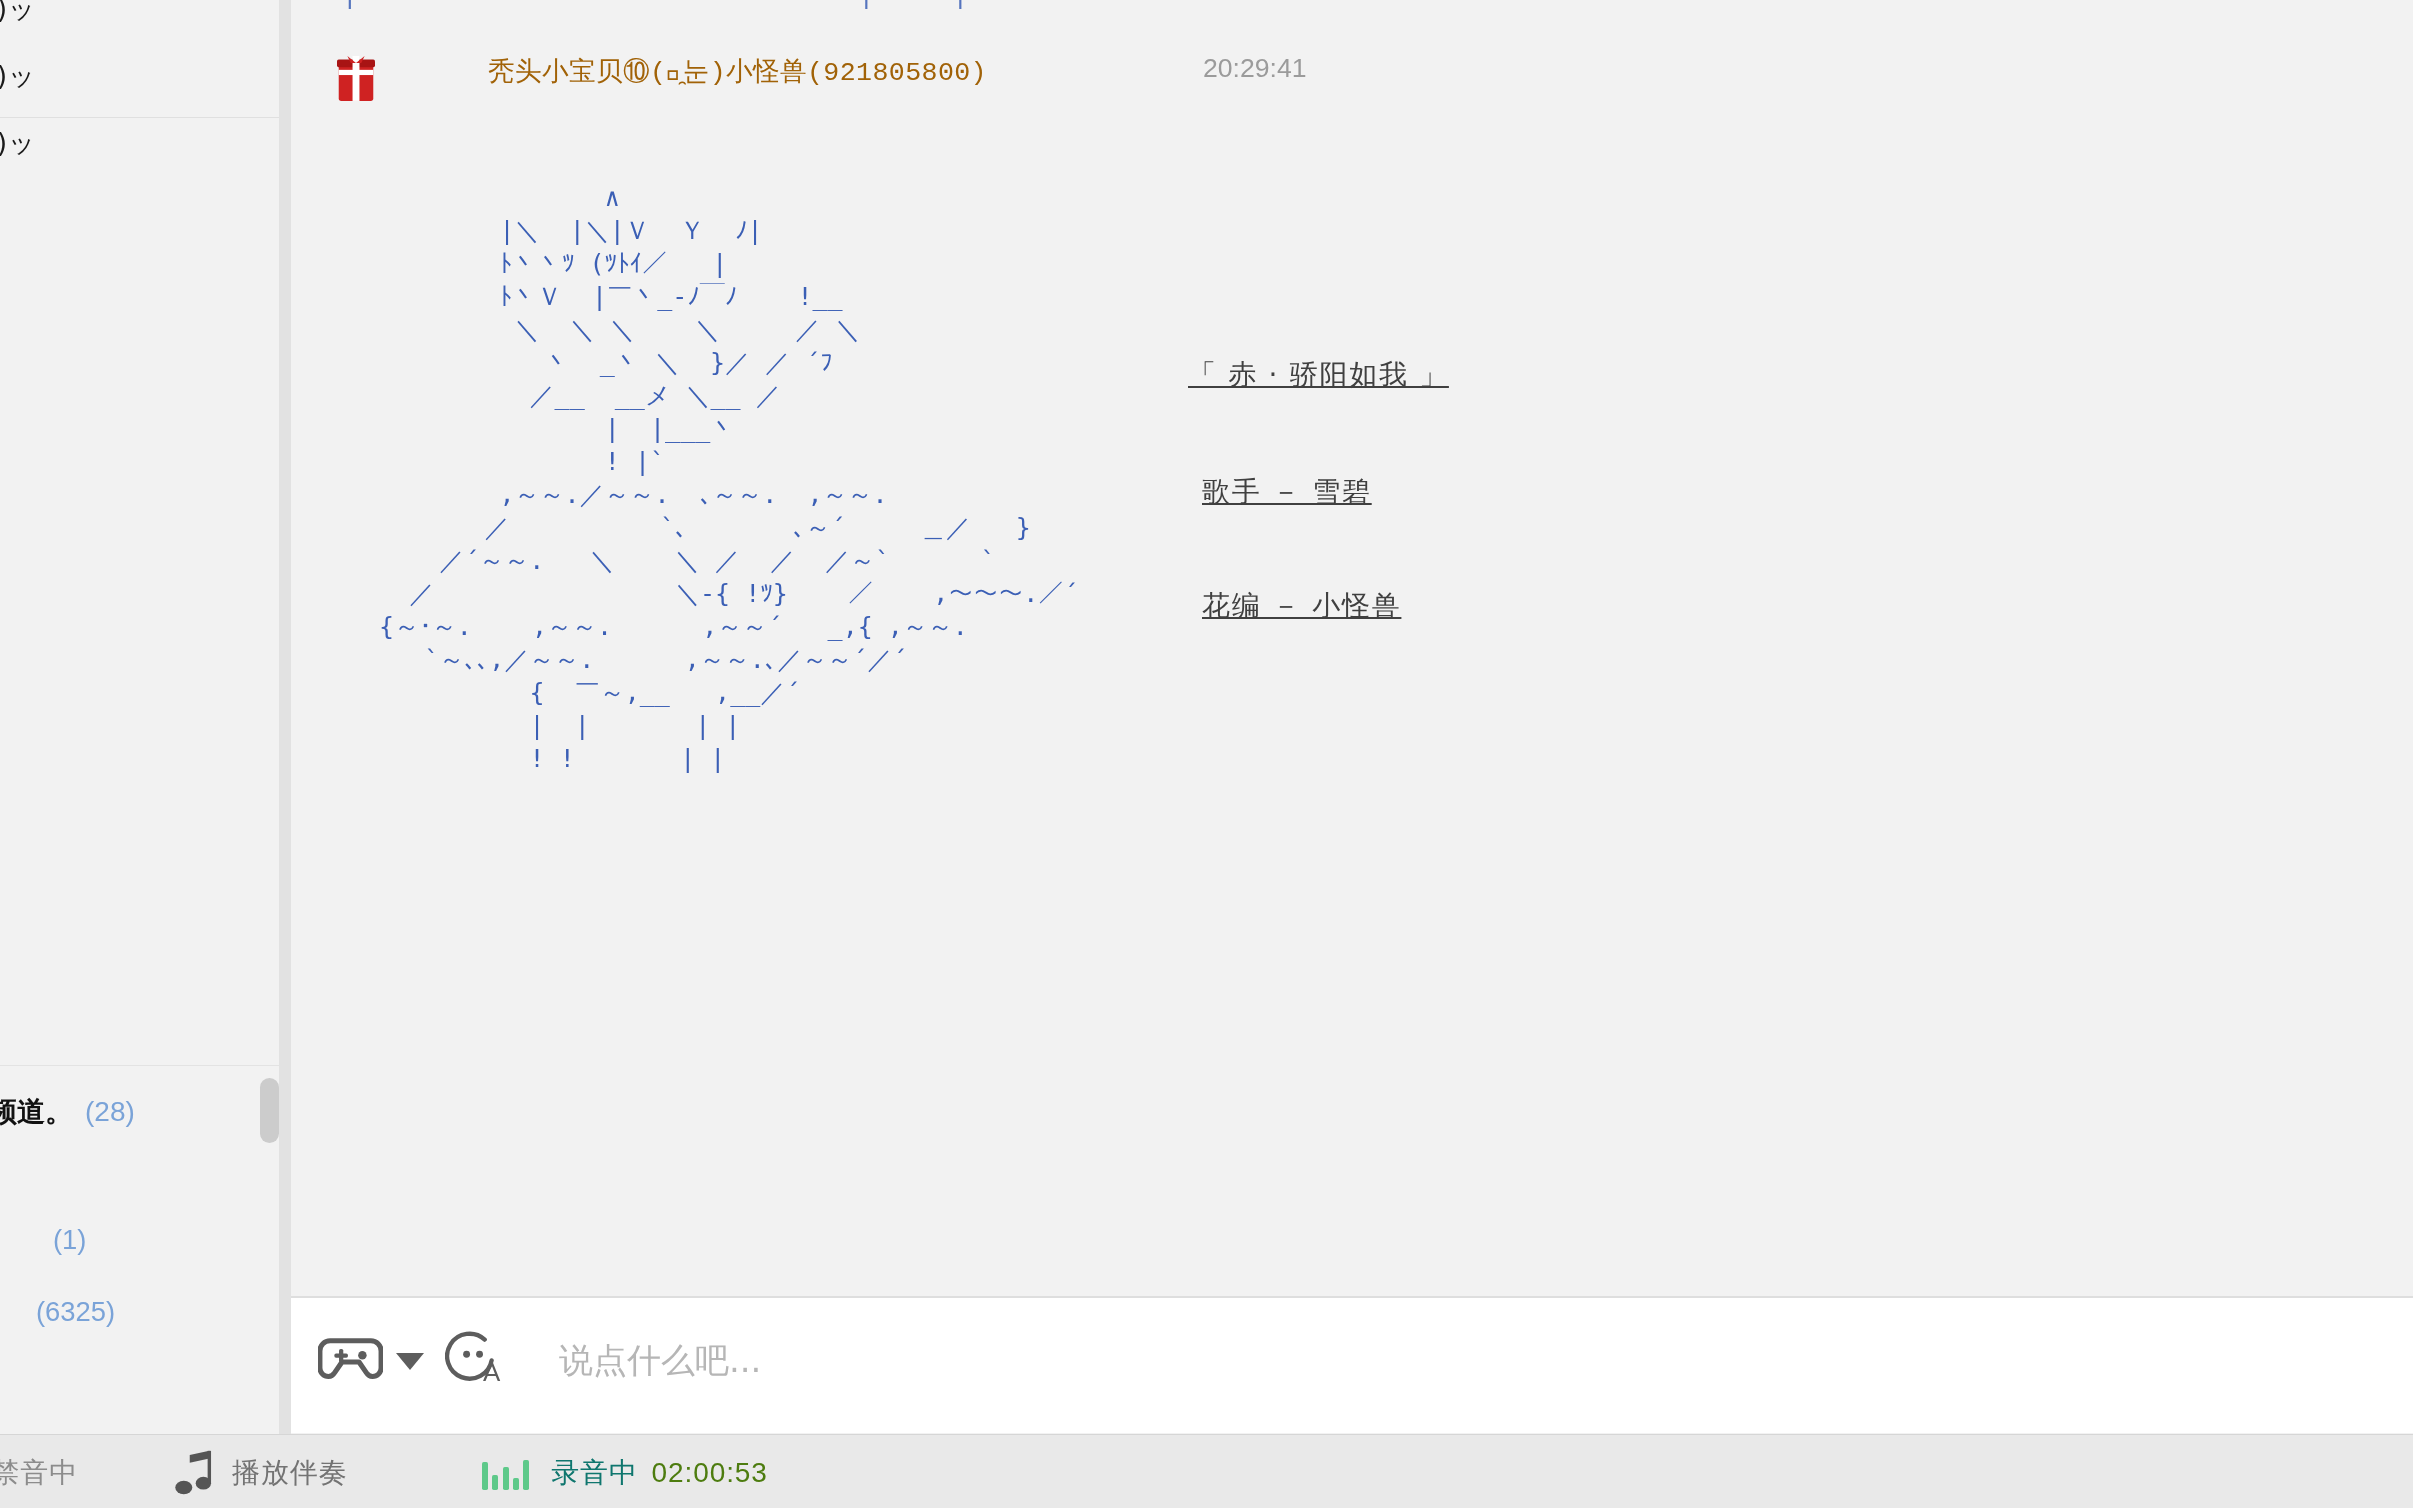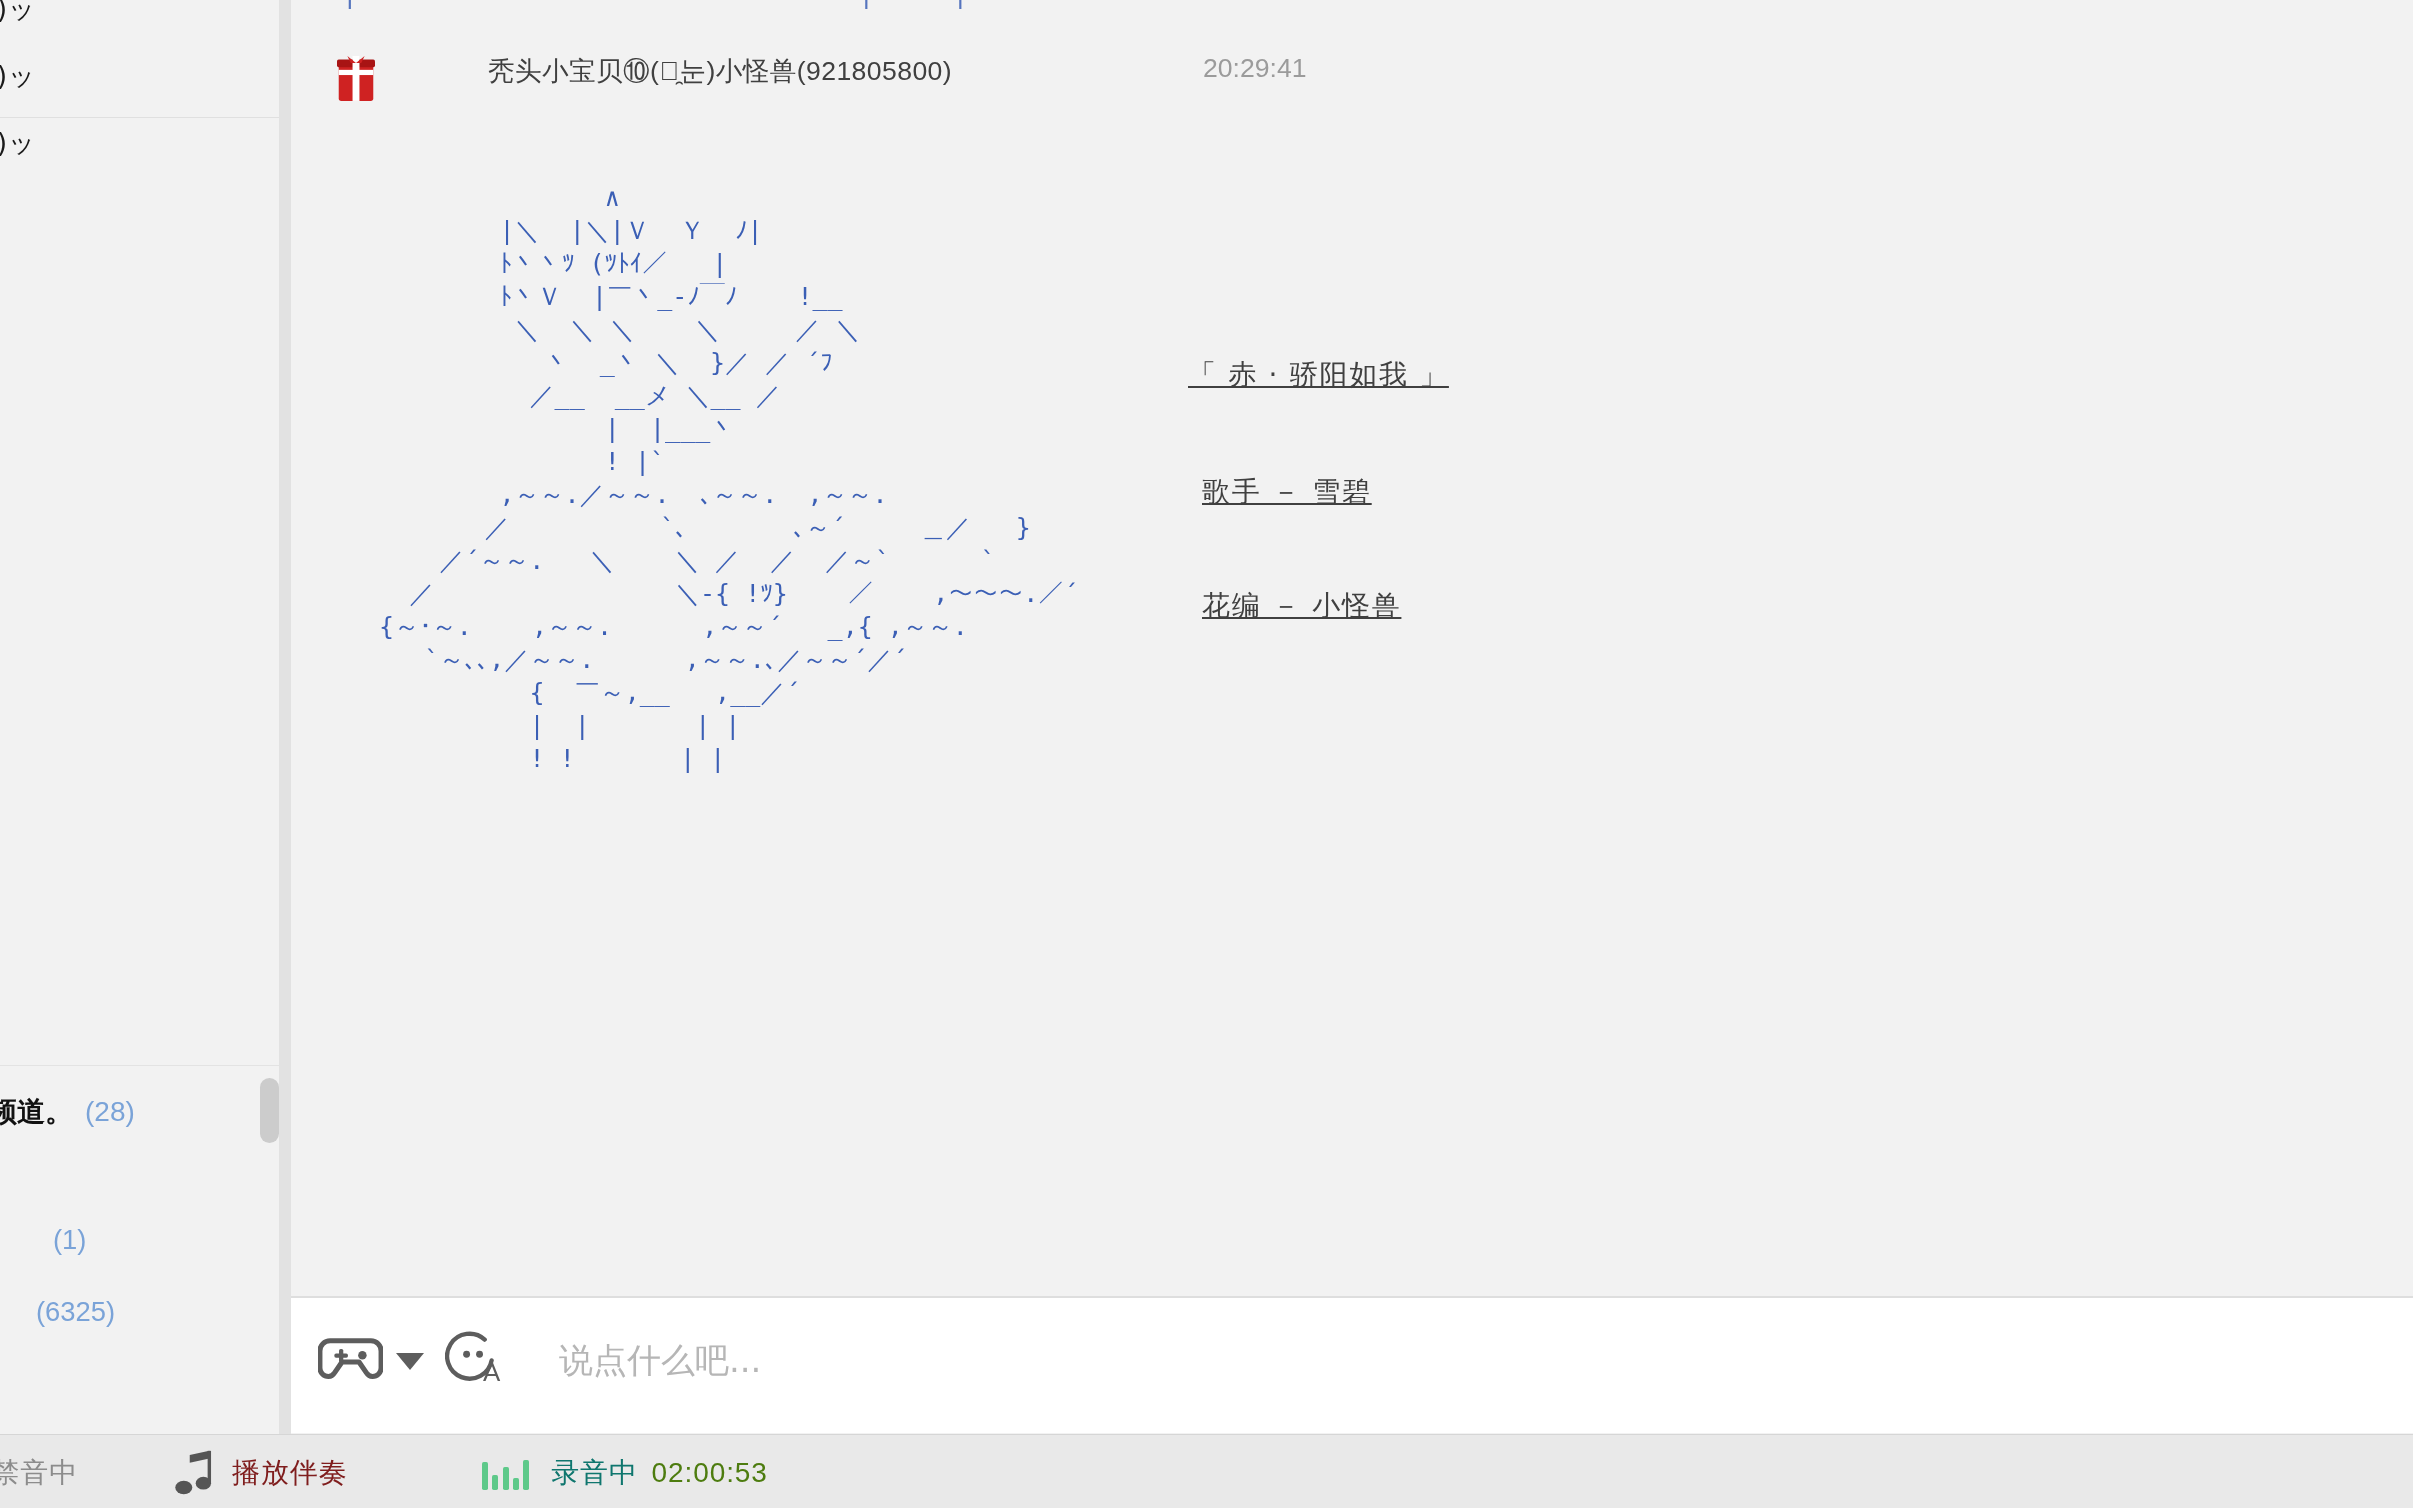--- a/index.html
+++ b/index.html
@@ -133,22 +133,22 @@
   #gift-icon {
     position: absolute;
     left: 46px; top: 3.4px;
     width: 38px; height: 45px;
   }
 
   #sender-name {
     position: absolute;
     left: 197px; top: 0px;
     font-size: 26.6px;
-    color: #404040;
-    font-family: Liberation Sans, sans-serif;
+    color: #a16207;
+    font-family: Liberation Mono, monospace;
     white-space: nowrap;
     letter-spacing: 0.4px;
   }
 
   #msg-time {
     position: absolute;
     left: 912px; top: 0px;
     font-size: 26.6px;
     color: #9b9b9b;
     font-family: "Liberation Sans", sans-serif;
@@ -248,21 +248,21 @@
   #status-mute  { left: -8.6px; }
   #status-accomp{ left: 175px; }
   #status-rec   { left: 482px; }
 
   .status-text {
     font-size: 28px;
     font-family: "DejaVu Sans", sans-serif;
     letter-spacing: 0.9px;
   }
   #mute-label { color: #8c8c8c; }
-  #accomp-label { color: #7f1d1d; margin-left: 19px; }
+  #accomp-label { color: #737373; margin-left: 19px; }
   #rec-label { color: #0f766e; margin-left: 22px; }
   #rec-time {
     color: #4d7c0f;
     margin-left: 13.7px;
     font-size: 28px;
     font-family: "Liberation Sans", sans-serif;
     letter-spacing: 0.9px;
   }
 
   #music-note-icon { width: 38px; height: 46px; display:block; }

